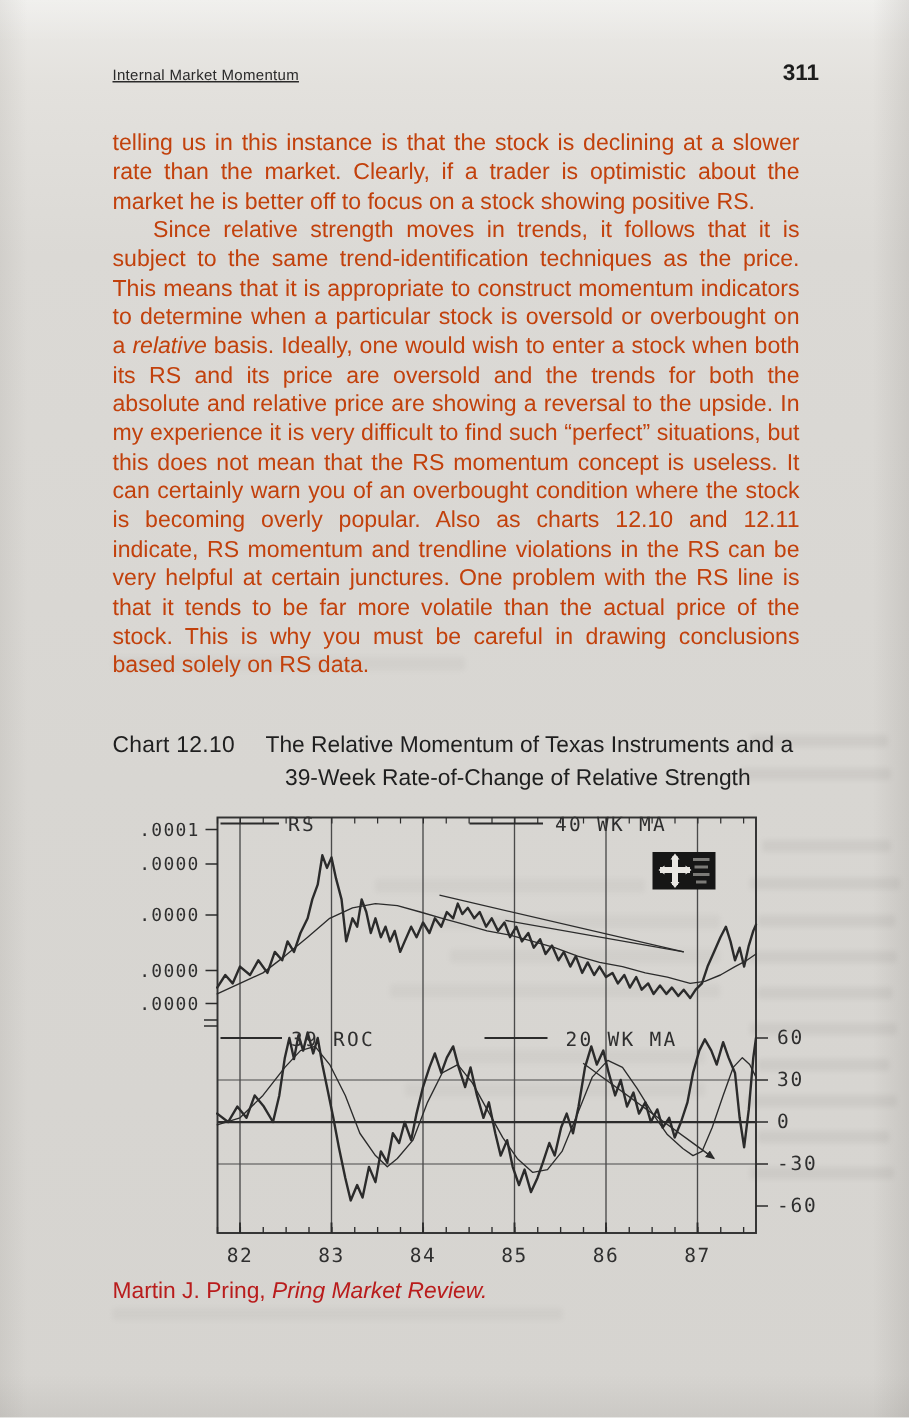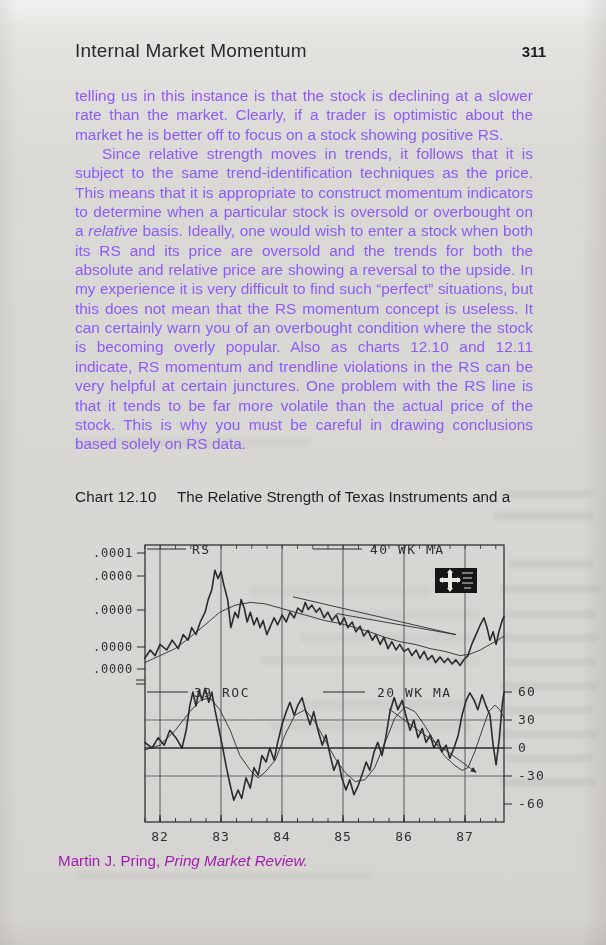--- a/index.html
+++ b/index.html
@@ -7,30 +7,30 @@
     width:606px;height:945px;overflow:hidden;position:relative;
     background:linear-gradient(180deg,#ecebe8 0%,#e3e1dd 6%,#dbd9d5 18%,#d8d6d2 55%,#d6d4d0 100%);
     font-family:"Liberation Sans",sans-serif;color:#232323;
   }
   .vignette{position:absolute;inset:0;pointer-events:none;
     background:
       linear-gradient(90deg,rgba(120,115,108,.10) 0,rgba(0,0,0,0) 3%,rgba(0,0,0,0) 96%,rgba(110,105,100,.14) 100%),
       linear-gradient(0deg,rgba(110,105,100,.10) 0,rgba(0,0,0,0) 3%,rgba(0,0,0,0) 97%,rgba(255,255,255,.25) 100%);
   }
   .header{position:absolute;left:75px;right:60px;top:40px;display:flex;justify-content:space-between;align-items:baseline;}
-  .running-head{font-size:19px;letter-spacing:.2px;color:#2a2a2a;}
+  .running-head{font-size:10px;letter-spacing:.2px;color:#2a2a2a;text-decoration:underline;}
   .page-number{font-size:15px;font-weight:bold;color:#1d1d1d;text-align:center;}
-  .bodytext{position:absolute;left:75px;top:86px;width:458px;font-size:15.4px;line-height:19.35px;text-align:justify;color:#8b5cf6;}
+  .bodytext{position:absolute;left:75px;top:86px;width:458px;font-size:15.4px;line-height:19.35px;text-align:justify;color:#c2410c;}
   .bodytext p{margin:0;}
   .bodytext p.indent{text-indent:27px;}
   .chart-caption{position:absolute;left:75px;top:486px;width:480px;font-size:15.2px;line-height:21.5px;color:#1f1f1f;}
   .chart-label{position:absolute;left:0;top:0;font-weight:normal;letter-spacing:.2px;}
   .chart-title{position:absolute;left:102px;top:0;}
   .chart-title .l2{padding-left:13px;}
-  .source-line{position:absolute;left:58px;top:852px;font-size:15.2px;color:#a21caf;}
+  .source-line{position:absolute;left:75px;top:852px;font-size:15.2px;color:#b91c1c;}
   svg.chart{position:absolute;left:70px;top:535px;pointer-events:none;}
   .ghost{position:absolute;background:#7d7a76;opacity:.11;filter:blur(1.6px);border-radius:2px;pointer-events:none;}
   .ghost.light{opacity:.07;}
 </style>
 </head>
 <body>
 
 <div class="vignette"></div>
 
 <div class="ghost light" style="left:75px;top:438px;width:235px;height:9px;"></div>
@@ -60,21 +60,22 @@
 </div>
 
 <div class="bodytext">
   <p><span>telling us in this instance is that the stock is declining at a slower rate than the market. Clearly, if a trader is optimistic about the market he is better off to focus on a stock showing positive RS.</span></p>
   <p class="indent"><span>Since relative strength moves in trends, it follows that it is subject to the same trend-identification techniques as the price. This means that it is appropriate to construct momentum indicators to determine when a particular stock is oversold or overbought on a </span><i>relative</i><span> basis. Ideally, one would wish to enter a stock when both its RS and its price are oversold and the trends for both the absolute and relative price are showing a reversal to the upside. In my experience it is very difficult to find such “perfect” situations, but this does not mean that the RS momentum concept is useless. It can certainly warn you of an overbought condition where the stock is becoming overly popular. Also as charts 12.10 and 12.11 indicate, RS momentum and trendline violations in the RS can be very helpful at certain junctures. One problem with the RS line is that it tends to be far more volatile than the actual price of the stock. This is why you must be careful in drawing conclusions based solely on RS data.</span></p>
 </div>
 
 <div class="chart-caption">
   <span class="chart-label">Chart 12.10</span>
   <span class="chart-title">
-    <span>The Relative Strength of Texas Instruments and a</span><br>
+    <span>The Relative Momentum of Texas Instruments and a</span><br>
+    <span class="l2">39-Week Rate-of-Change of Relative Strength</span>
   </span>
 </div>
 
 <svg class="chart" id="chart-svg" width="500" height="320" viewBox="70 535 500 320">
     <defs>
       <marker id="arr" markerWidth="8" markerHeight="8" refX="6" refY="3" orient="auto">
         <path d="M0,0 L7,3 L0,6 Z" fill="#2b2b2b"></path>
       </marker>
     </defs>
     <line x1="160" y1="545" x2="160" y2="822" stroke="#4a4a4a" stroke-width="0.9"></line>

